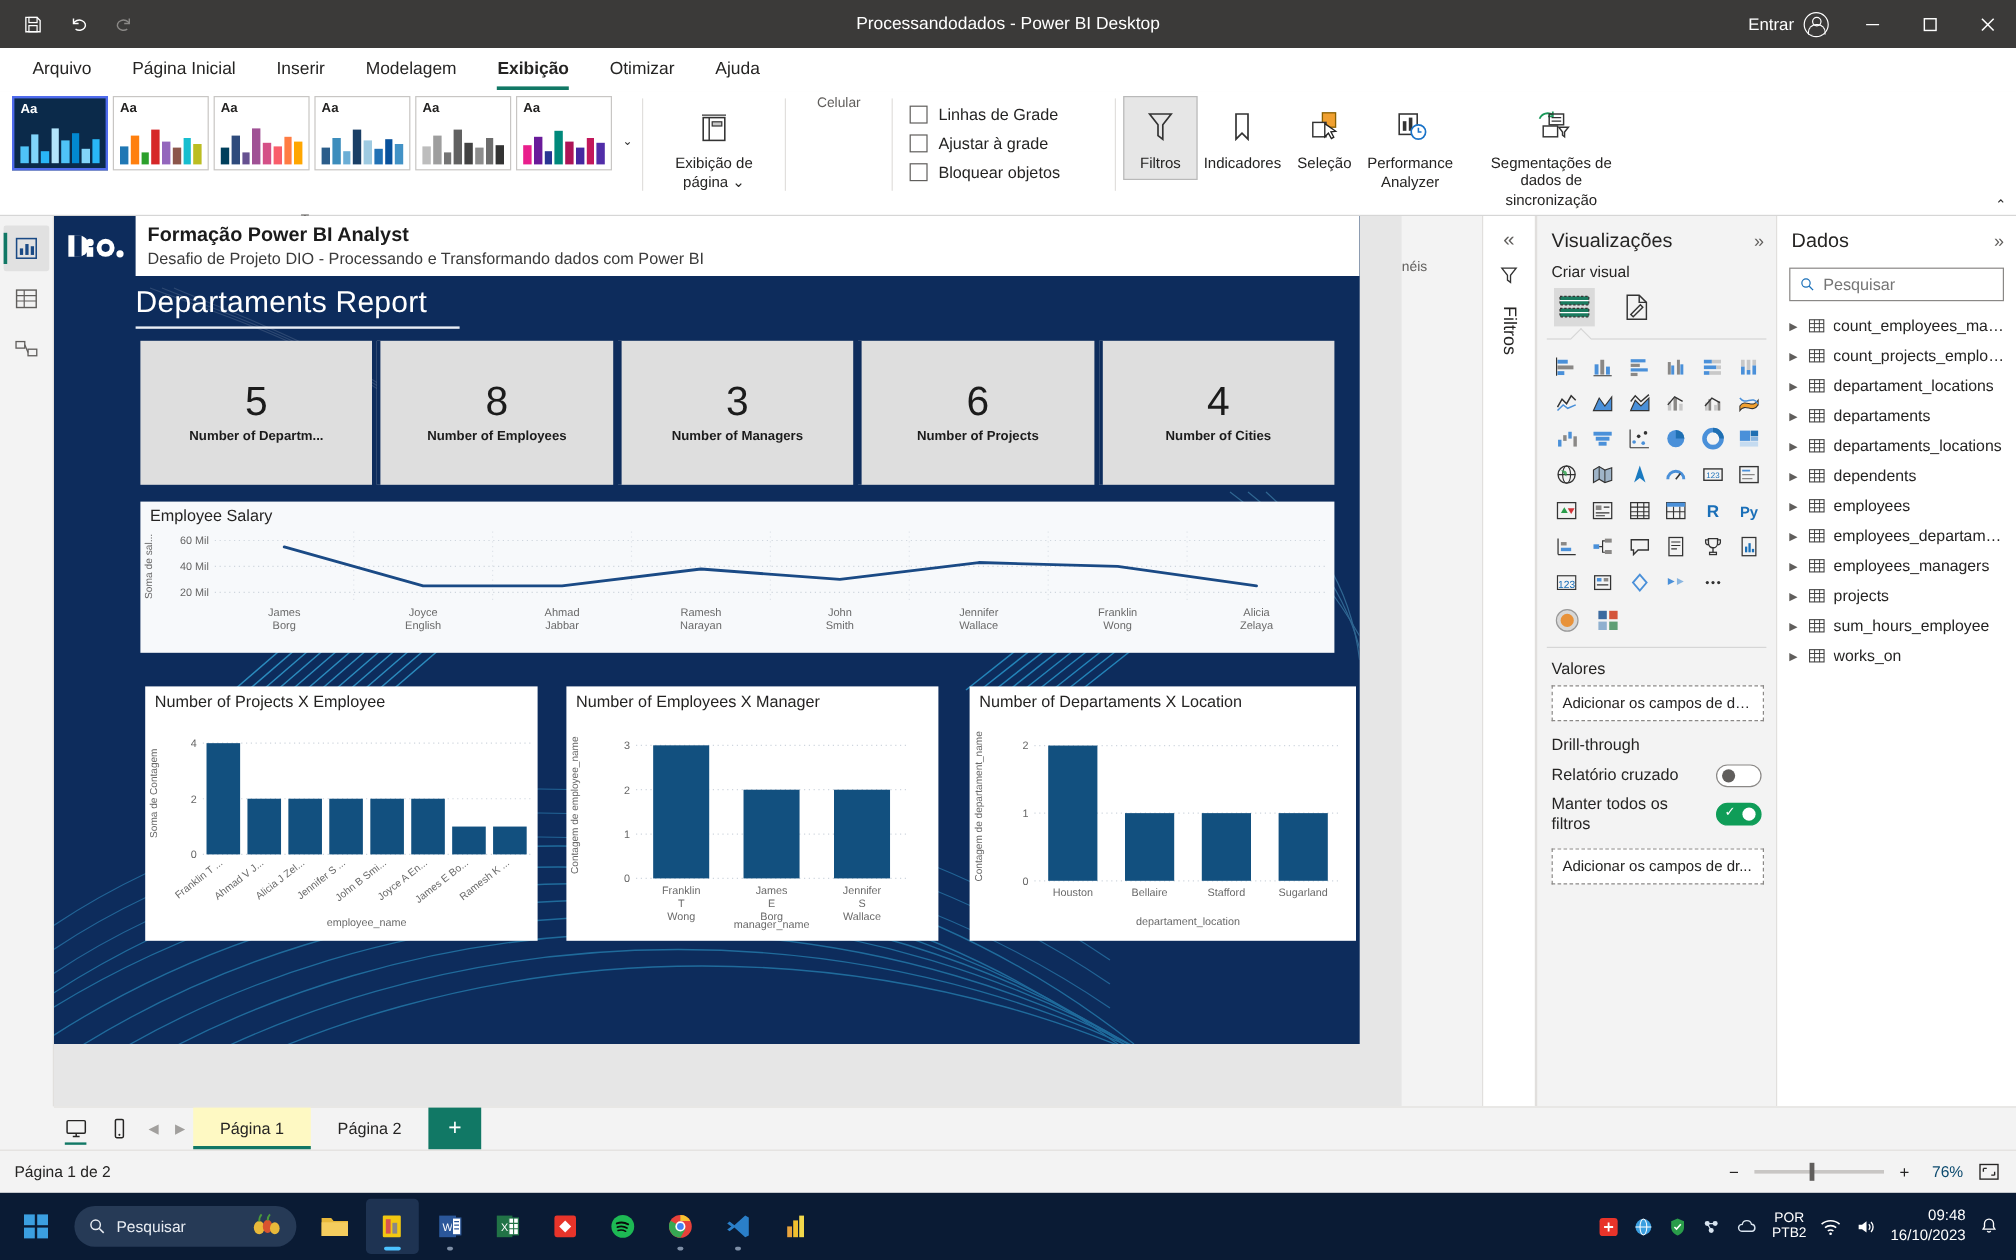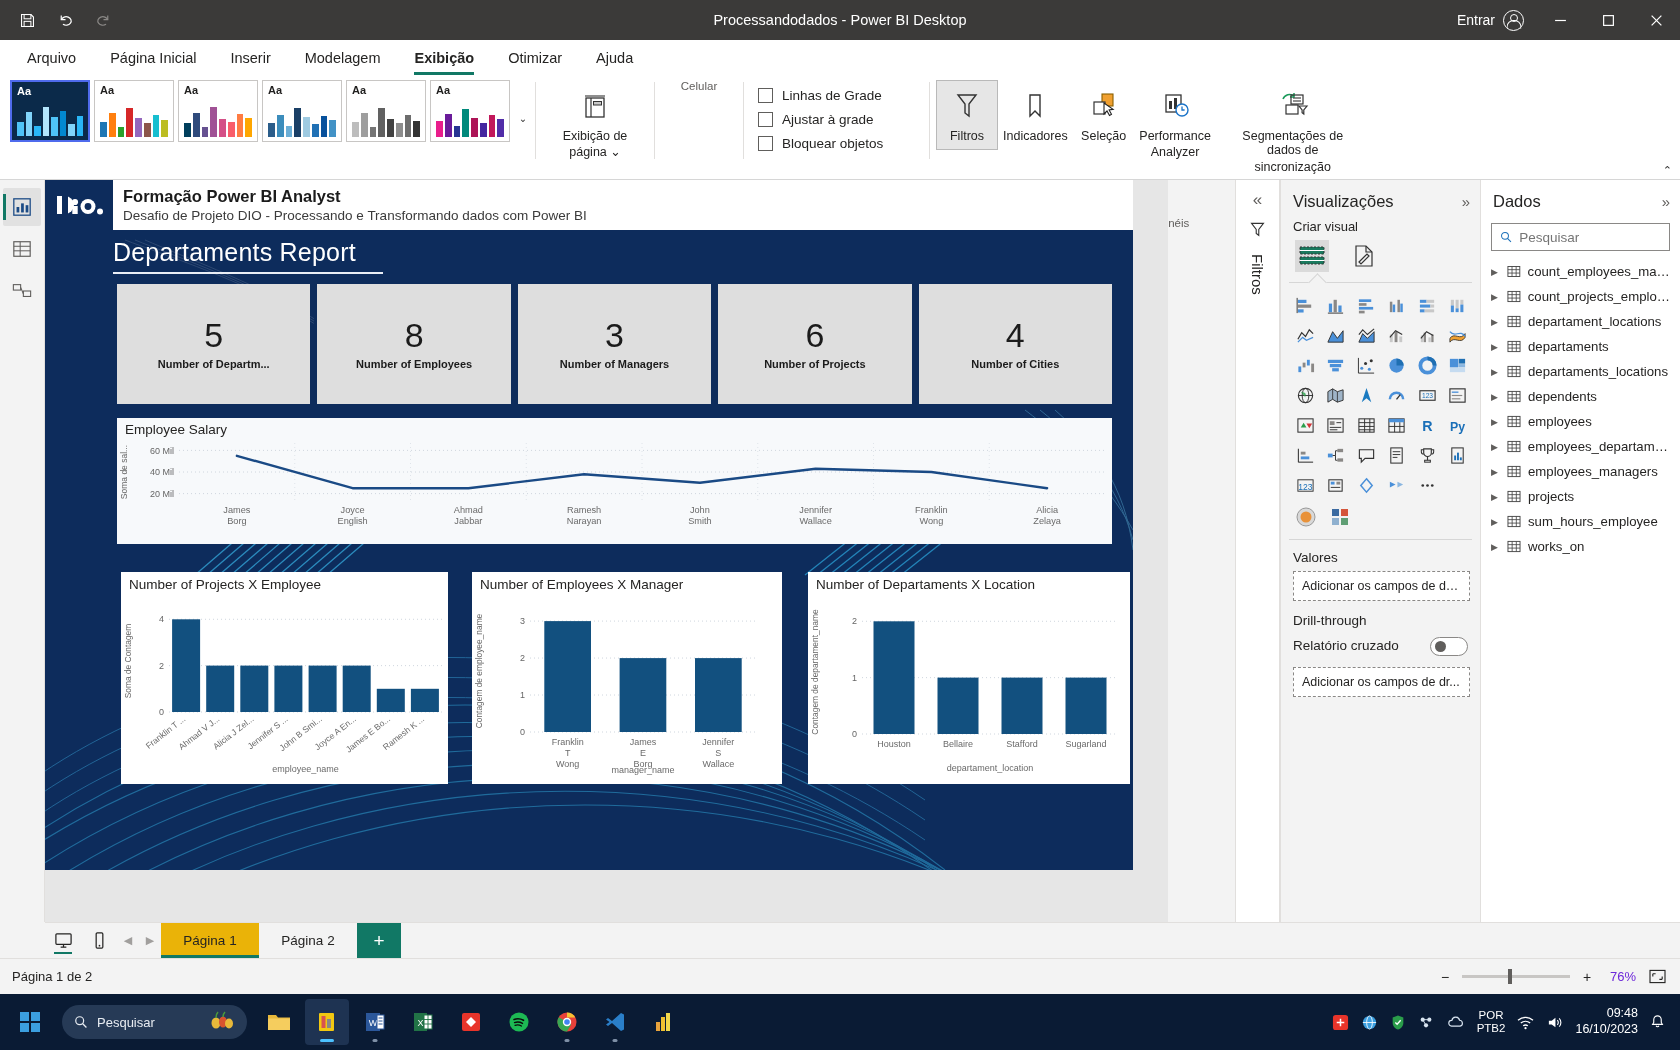--- a/index.html
+++ b/index.html
@@ -298,21 +298,21 @@
   }
   .pb-ico.sel::after {
     content: ""; position: absolute; bottom: 4px; left: 9px; right: 9px; height: 2.5px; background: #117865;
   }
   .pb-nav { width: 22px; display: flex; align-items: center; justify-content: center;
             color: #a19f9d; font-size: 11px; cursor: pointer; }
   .ptab {
     min-width: 98px; display: flex; align-items: center; justify-content: center;
     font-size: 13.5px; color: #252423; cursor: pointer; padding: 0 14px; position: relative;
   }
-  .ptab.sel { background: #eab308; }
+  .ptab.sel { background: #fef9c3; }
   .ptab.sel::after {
     content: ""; position: absolute; bottom: 0; left: 0; right: 0; height: 3px; background: #117865;
   }
   .ptab-add {
     width: 44px; background: #117865; color: #fff; display: flex;
     align-items: center; justify-content: center; font-size: 19px; cursor: pointer;
   }
 
   
   .statusbar {
@@ -322,21 +322,21 @@
   }
   .sb-left { font-size: 13px; color: #252423; }
   .sb-right { margin-left: auto; display: flex; align-items: center; gap: 10px; }
   .zoom-minus, .zoom-plus { font-size: 14px; color: #252423; cursor: pointer; width: 14px; text-align: center; }
   .zoom-track {
     width: 108px; height: 3px; background: #c8c6c4; position: relative; cursor: pointer;
   }
   .zoom-knob {
     position: absolute; left: 46px; top: -6px; width: 4px; height: 15px; background: #605e5c;
   }
-  .zoom-val { font-size: 13px; color: #6d28d9; min-width: 32px; text-align: right; }
+  .zoom-val { font-size: 13px; color: #0c4a6e; min-width: 32px; text-align: right; }
   .fitbtn { width: 22px; height: 20px; display: flex; align-items: center; justify-content: center; cursor: pointer; }
 
   
   .taskbar {
     position: absolute; left: 0; right: 0; bottom: 0; height: 56px;
     background: #0a1b34; display: flex; align-items: center;
   }
   .tb-items { display: flex; align-items: center; gap: 4px; padding-left: 8px; }
   .tsearch {
     width: 185px; height: 34px; background: #263a56; border-radius: 17px;
@@ -1245,20 +1245,26 @@
     <div class="fld-well">Adicionar os campos de da...</div>
 
     <div class="fld-label" style="font-weight:normal;">Drill-through</div>
 
     <div class="drill-row">
       <span class="t">Relatório cruzado</span>
       <span class="toggle">
           <span class="knob"></span>
         </span>
     </div>
+    <div class="drill-row">
+      <span class="t">Manter todos os filtros</span>
+      <span class="toggle on">
+          <span class="knob"></span>
+        </span>
+    </div>
 
     <div class="fld-well" style="margin-top:8px;">Adicionar os campos de dr...</div>
   </div>
 
   <div class="data-pane">
     <div class="pane-head">
       <span class="pane-title">Dados</span>
       <span class="pane-chev">»</span>
     </div>
     <div class="search-box">

